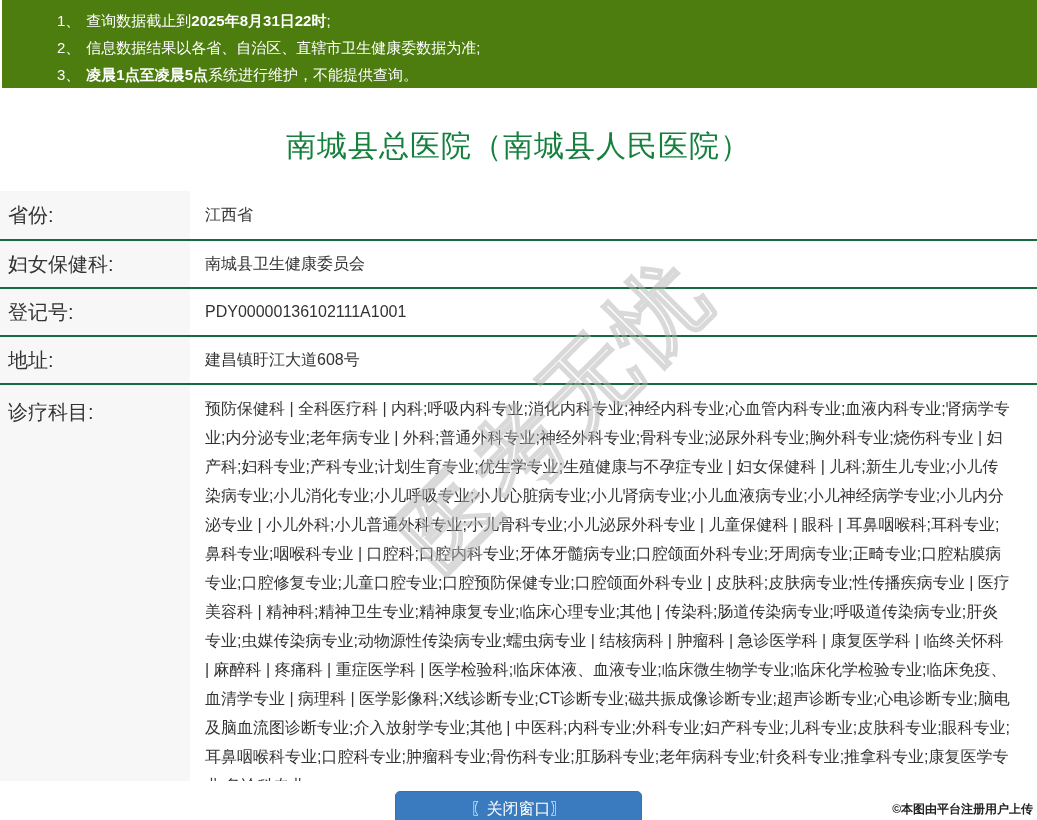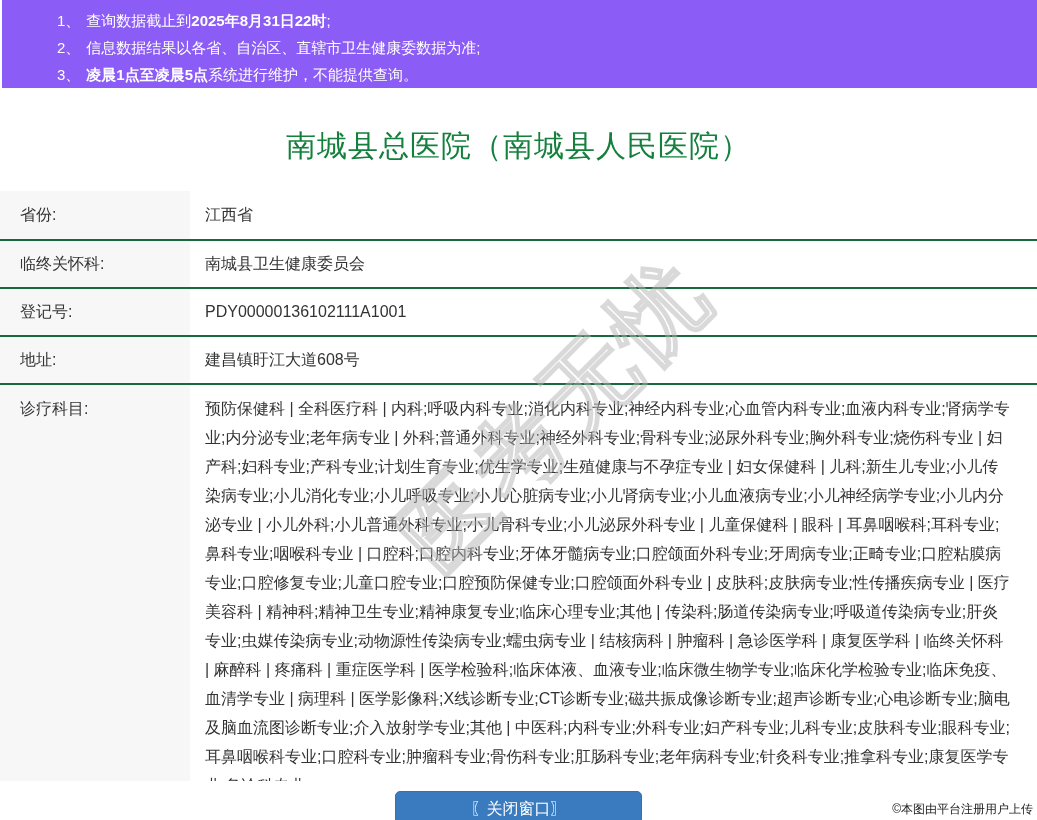--- a/index.html
+++ b/index.html
@@ -9,21 +9,21 @@
     font-family: "Liberation Sans", "DejaVu Sans", sans-serif;
     color: #333333;
     overflow: hidden;
     position: relative;
   }
   
   .notice-banner {
     width: 1035px;
     margin-left: 2px;
     height: 88px;
-    background: #8b5cf6;
+    background: #4d7c0f;
     color: #ffffff;
     font-size: 15px;
     padding: 7px 0 0 55px;
   }
   .notice-line { line-height: 27px; white-space: nowrap; }
   .notice-line b { font-weight: bold; }
   .notice-num { display: inline-block; margin-right: 6px; }
   
   .page-title {
     margin-top: 38px;
@@ -34,24 +34,24 @@
     letter-spacing: 1px;
   }
   
   .info-table { margin-top: 24px; width: 1037px; }
   .row { display: flex; align-items: center; height: 48px; }
   .row + .row { border-top: 2px solid #17693e; }
   .row-label {
     width: 190px;
     align-self: stretch;
     background: #f7f7f7;
-    padding-left: 20px;
+    padding-left: 8px;
     display: flex;
     align-items: center;
-    font-size: 16px;
+    font-size: 20px;
   }
   .row-value {
     flex: 1;
     padding-left: 15px;
     padding-right: 25px;
     font-size: 16px;
   }
   .row.tall { height: 398px; align-items: flex-start; overflow: hidden; }
   .row.tall .row-label { align-items: flex-start; padding-top: 14px; }
   .row.tall .row-value { padding-top: 9px; line-height: 29px; }
@@ -83,21 +83,21 @@
     border-radius: 5px;
     color: #ffffff;
     font-size: 16px;
     text-align: center;
     cursor: pointer;
   }
   .copyright-note {
     position: absolute;
     right: 4px; bottom: 2px;
     font-size: 12px;
-    font-weight: normal;
+    font-weight: bold;
     color: #222222;
     text-shadow: 0 0 2px #fff, 1px 1px 0 #fff, -1px -1px 0 #fff, 1px -1px 0 #fff, -1px 1px 0 #fff;
   }
 </style>
 </head>
 <body>
 
 <div class="notice-banner">
   <div class="notice-line">
     <span class="notice-num">1、</span><span>查询数据截止到</span><b>2025年8月31日22时</b><span>;</span>
@@ -111,21 +111,21 @@
 </div>
 
 <div class="page-title">南城县总医院（南城县人民医院）</div>
 
 <div class="info-table">
   <div class="row">
     <div class="row-label">省份:</div>
     <div class="row-value">江西省</div>
   </div>
   <div class="row">
-    <div class="row-label">临终关怀科:</div>
+    <div class="row-label">妇女保健科:</div>
     <div class="row-value">南城县卫生健康委员会</div>
   </div>
   <div class="row">
     <div class="row-label">登记号:</div>
     <div class="row-value">PDY00000136102111A1001</div>
   </div>
   <div class="row">
     <div class="row-label">地址:</div>
     <div class="row-value">建昌镇盱江大道608号</div>
   </div>

